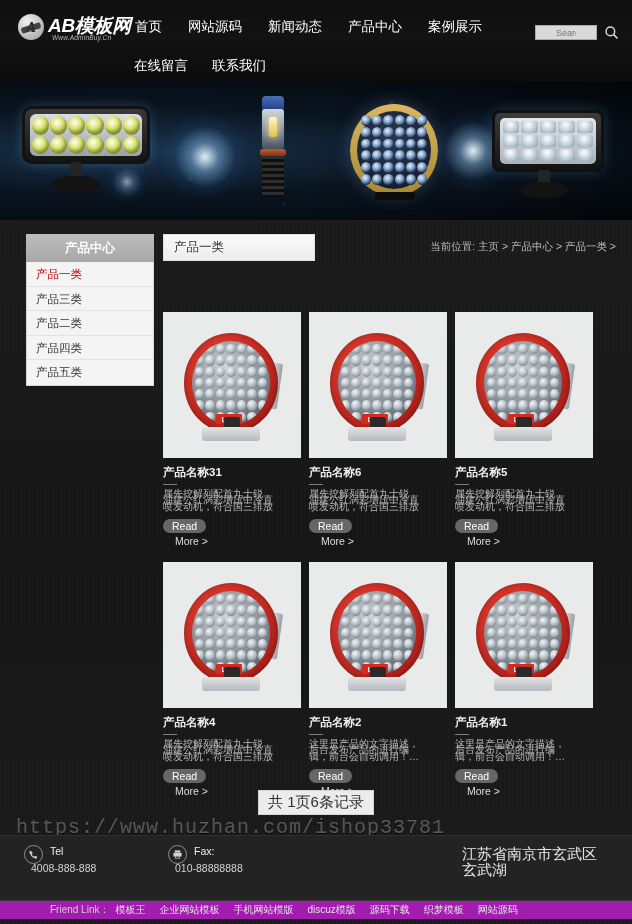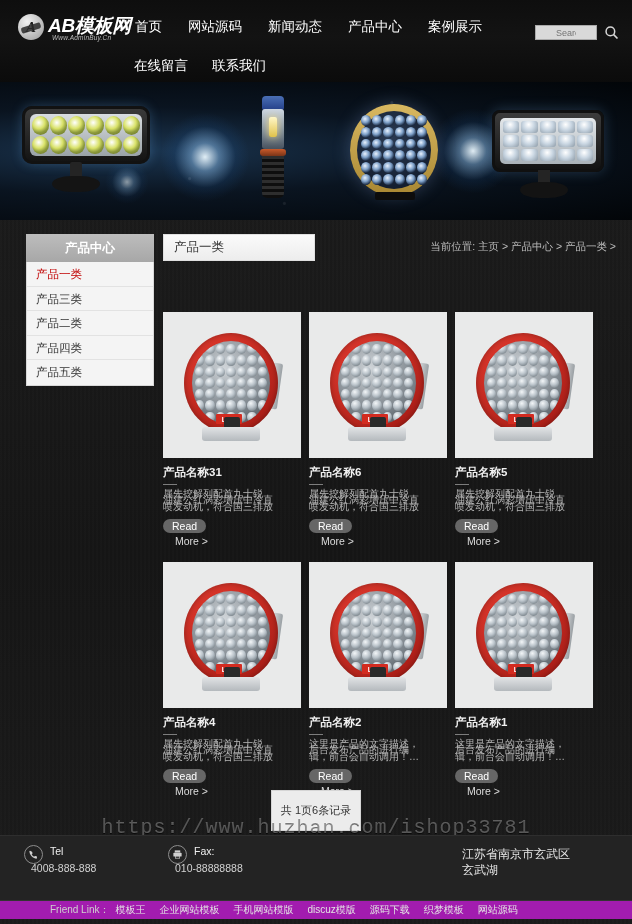--- a/index.html
+++ b/index.html
@@ -164,39 +164,39 @@
   .card-desc span { position:absolute; left:0; width:132px; }
   .card-desc span.l1 { top:0; }
   .card-desc span.l2 { top:6px; }
   .card-desc span.l3 { top:13px; }
   .card-more { margin-top:2px; }
   .read-btn { display:inline-block; background:#666; color:#fff; font-size:10.5px;
     padding:1px 9px; border-radius:9px; }
   .more-txt { font-size:10.5px; color:#dcdcdc; margin-left:12px; display:block; margin-top:1px; }
 
   .pager { position:absolute; left:0; right:0; top:790px; text-align:center; }
-  .pager span { display:inline-block; background:#ececec; color:#333; font-size:11px;
-    padding:12px 9px; border:1px solid #d5d5d5; }
-
-  .watermark { position:absolute; left:0; right:0; top:816px; text-align:center;
+  .pager span { display:inline-block; background:#ececec; color:#333; font-size:15px;
+    padding:2px 9px; border:1px solid #d5d5d5; }
+
+  .watermark { position:absolute; left:16px; right:0; top:816px; 
     font-family:"Liberation Mono","DejaVu Sans Mono",monospace; font-size:20px; letter-spacing:1px;
     color:rgba(255,255,255,.30); text-shadow:0 1px 0 rgba(0,0,0,.6); white-space:nowrap; }
 
   
   .footer { position:absolute; left:0; top:835px; width:632px; height:84px;
     background:#232323; border-top:1px solid #2e2e2e; }
   .fcols { position:relative; height:52px; }
   .fcol { position:absolute; top:9px; display:flex; align-items:flex-start; }
   .fc1 { left:24px; } .fc2 { left:168px; } .fc3 { left:312px; } .fc4 { left:462px; top:10px; }
   .fic { width:19px; height:19px; border:1px solid #8d8d8d; border-radius:50%;
     display:flex; align-items:center; justify-content:center; margin-right:7px; flex:0 0 auto; }
   .fic svg { display:block; }
   .flabel { font-size:10.5px; color:#efefef; line-height:12px; }
   .fvalue { font-size:10.5px; color:#d3d3d3; line-height:14px; margin-top:4px; margin-left:-19px; }
-  .faddr { font-size:12px; color:#e6e6e6; line-height:16px; }
+  .faddr { font-size:15px; color:#e6e6e6; line-height:16px; }
 
   .friend { position:absolute; left:0; bottom:0; width:632px; height:19px;
     background:#a21caf; border-top:1px solid #333; display:flex; align-items:center;
     padding-left:50px; gap:0; }
   .friend .fl-label { font-size:10px; color:#cfcfcf; margin-right:6px; }
   .friend a { font-size:10px; color:#e2e2e2; text-decoration:none; margin-right:14px; }
 </style>
 </head>
 <body>
 

